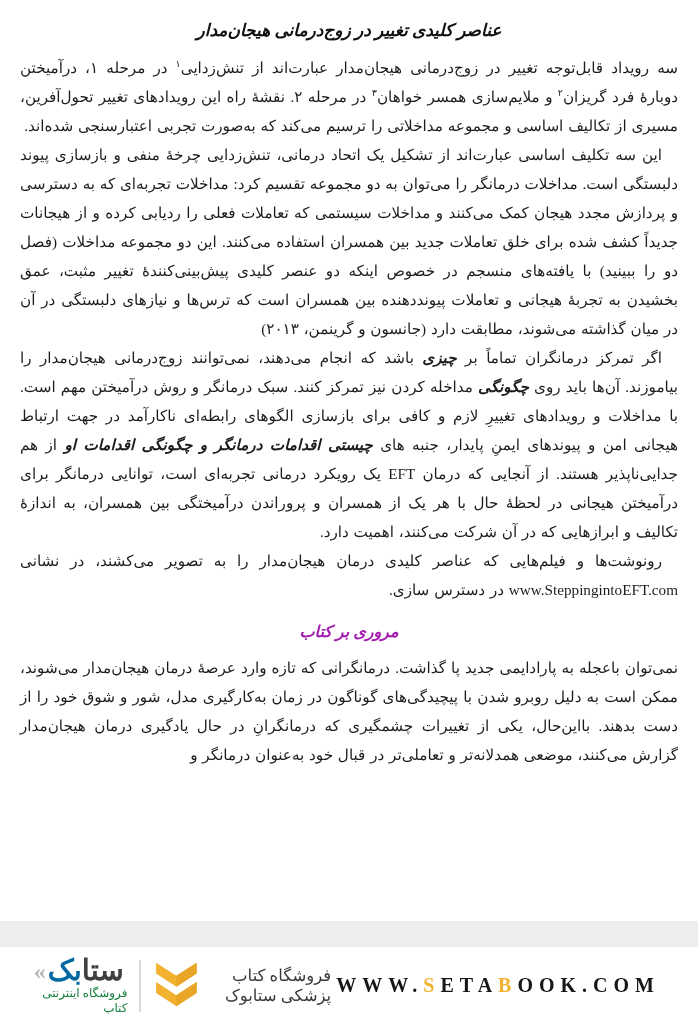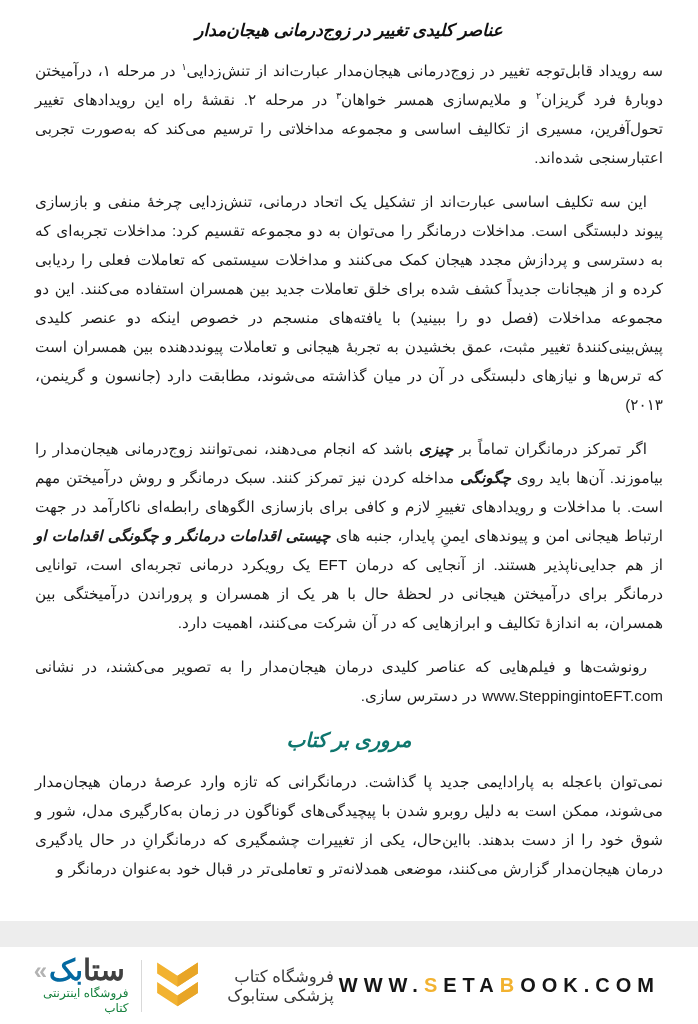--- a/index.html
+++ b/index.html
@@ -1,21 +1,21 @@
 <!DOCTYPE html>
 <html lang="fa"><head>
 <meta charset="utf-8">
 <style>
   html,body{margin:0;padding:0;background:#fff;}
   .page{
     position:relative;
     width:698px;height:1024px;
     background:#ffffff;
     overflow:hidden;
-    font-family:Liberation Sans, sans-serif;
+    font-family:Liberation Serif, serif;
     color:#1c1c1c;
   }
   .content{
     position:absolute;top:0;left:0;right:0;height:920px;
     padding:14px 20px 0;
     box-sizing:border-box;
     overflow:hidden;
   }
   .doc-title{
     direction:rtl;
@@ -24,39 +24,39 @@
     font-weight:bold;
     font-style:italic;
     margin:6px 0 12px;
     color:#111;
   }
   .para{
     direction:rtl;
     text-align:justify;
     font-size:15.2px;
     line-height:29px;
-    margin:15px;
+    margin:0;
     word-spacing:1px;
   }
   .para.indent{ text-indent:16px; }
   .bi{ font-weight:bold; font-style:italic; }
   sup.fn{
     font-size:9.5px;
     line-height:0;
     vertical-align:super;
   }
   .latin{ direction:ltr; unicode-bidi:embed; }
   .section-heading{
     direction:rtl;
     text-align:center;
-    font-size:20px;
+    font-size:16px;
     font-weight:bold;
     font-style:italic;
     margin:18px 0 12px;
-    color:#0f766e;
+    color:#a21caf;
   }
   .scan-gap{
     position:absolute;
     left:0;right:0;bottom:77px;height:26px;
     background:#ededed;
   }
   .footer{
     position:absolute;
     left:0;right:0;bottom:0;height:77px;
     background:#ffffff;

